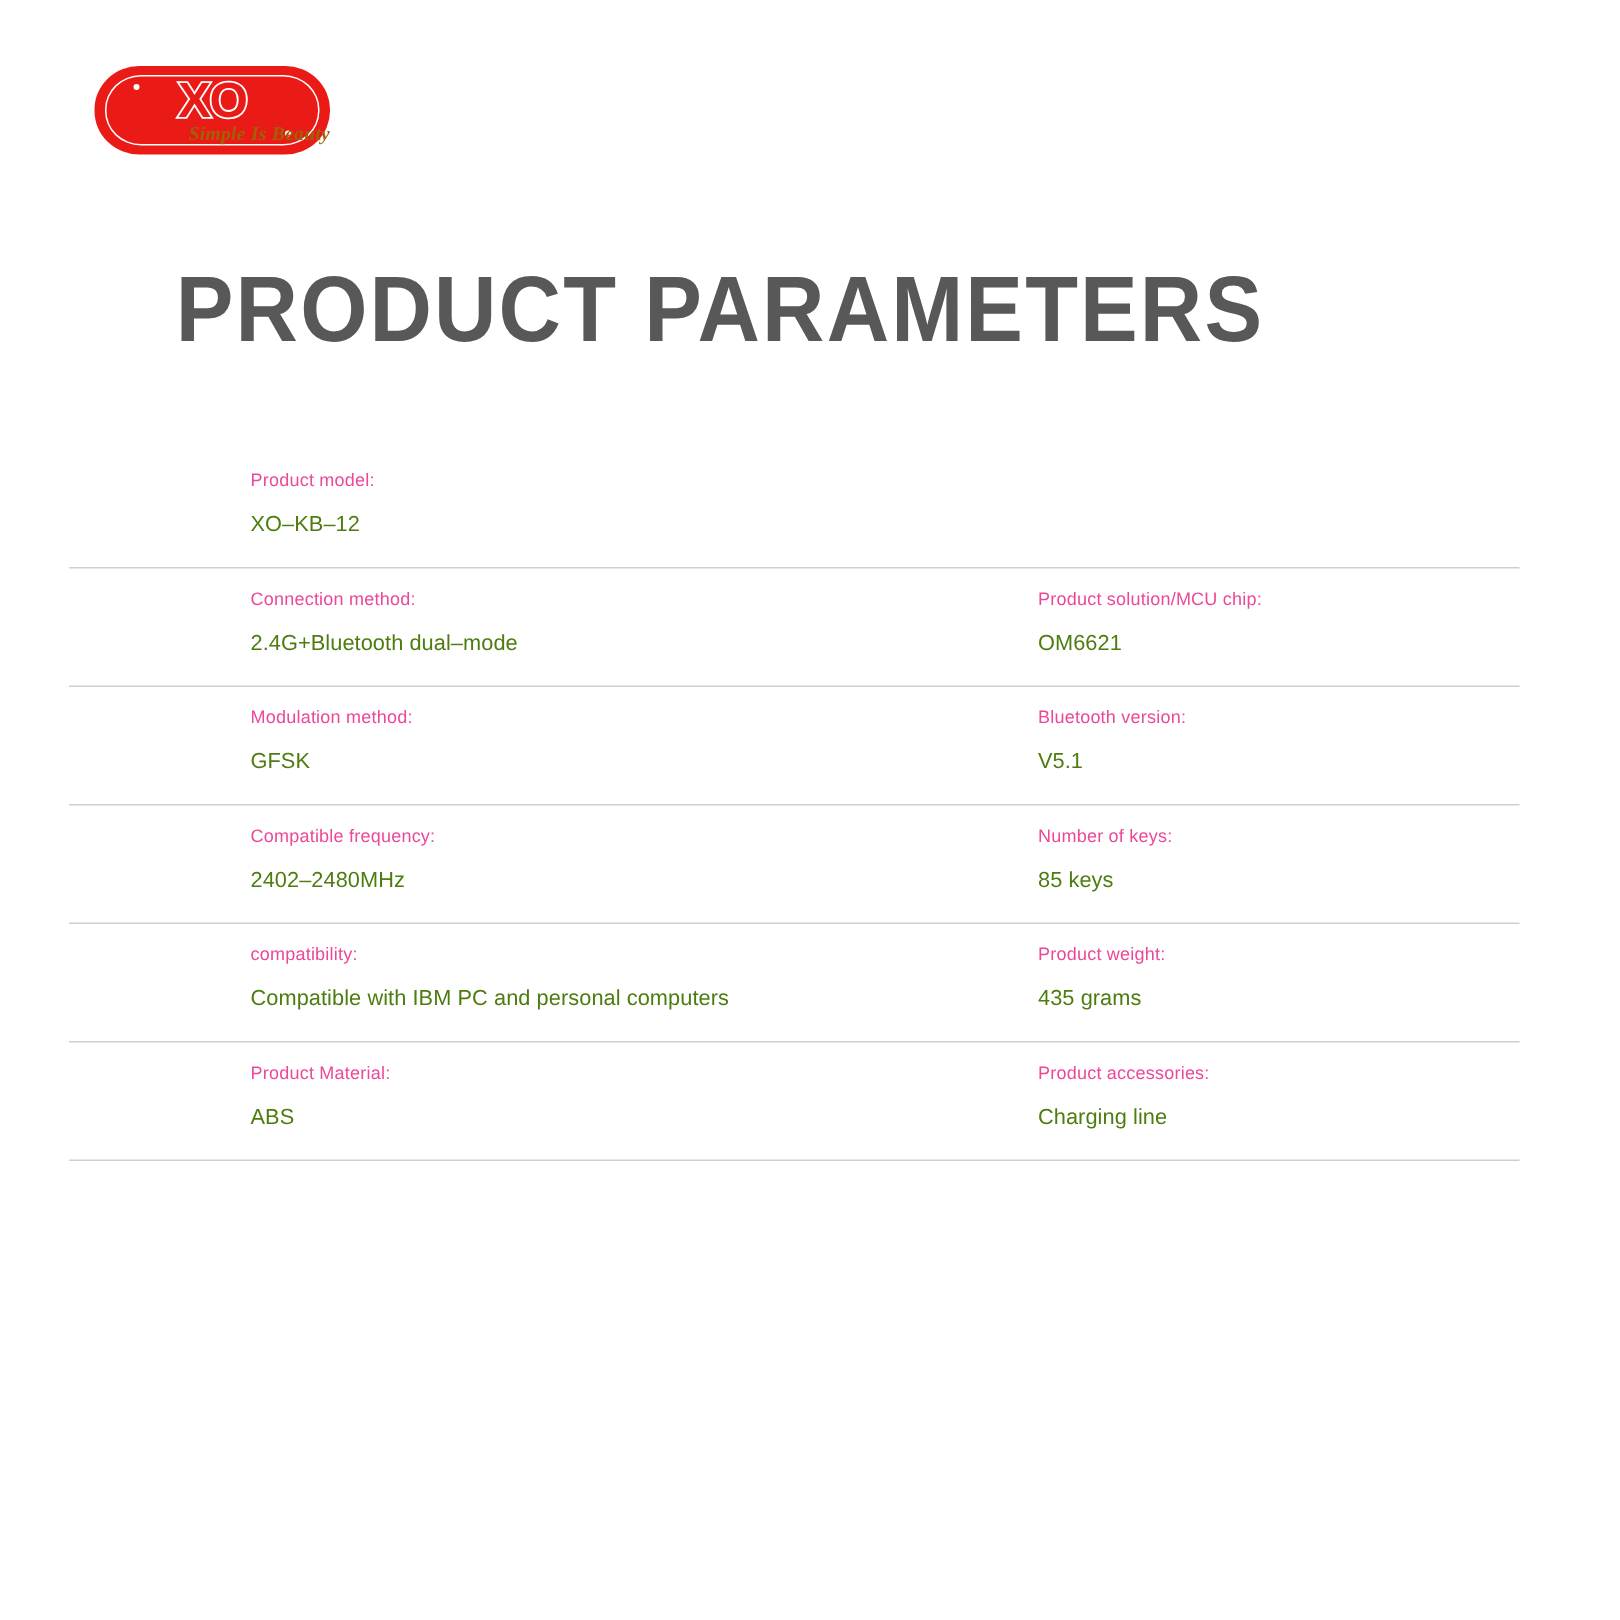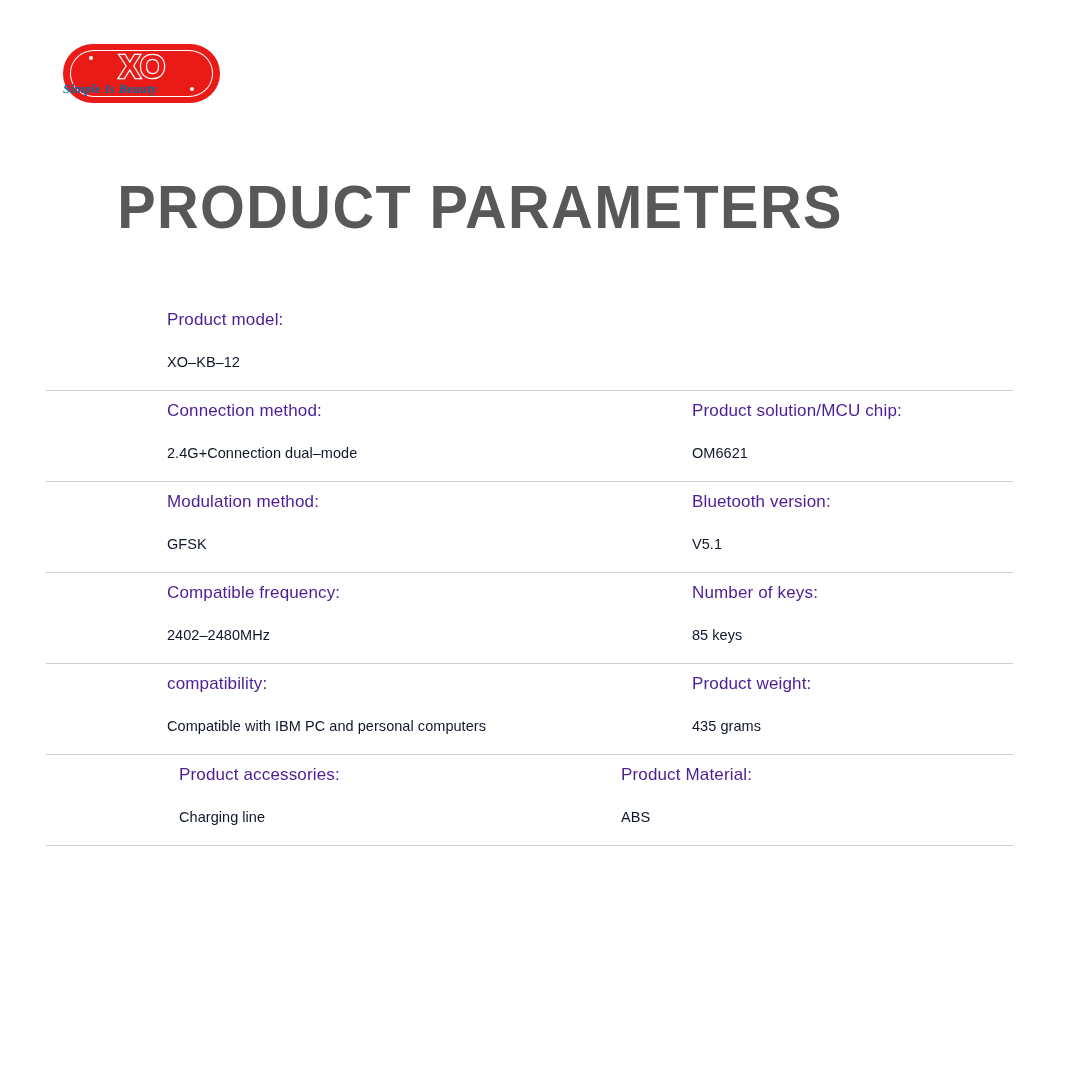--- a/index.html
+++ b/index.html
@@ -69,27 +69,27 @@
     line-height: 34px;
     color: #ea1b17;
     -webkit-text-stroke: 2.4px #ffffff;
     paint-order: stroke fill;
   }
   .logo-tagline {
     position: absolute;
     left: 0;
     right: 0;
     bottom: 7px;
-    text-align: left;
+    text-align: right;
     font-family: "Liberation Serif", serif;
     font-style: italic;
     font-weight: 700;
     font-size: 13px;
     line-height: 14px;
-    color: #0369a1;
+    color: #a16207;
     letter-spacing: 0.2px;
   }
 
   
   .title {
     position: absolute;
     left: 0;
     right: 0;
     top: 174px;
     text-align: center;
@@ -121,32 +121,32 @@
     padding-top: 0;
   }
   .spec-cell {
     box-sizing: border-box;
     padding: 10px 0 18px 0;
   }
   .spec-cell.left  { width: 513px; padding-left: 121px; }
   .spec-cell.right { width: 454px; padding-left: 133px; }
 
   .spec-label {
-    font-size: 17px;
+    font-size: 12px;
     line-height: 20px;
-    color: #4c1d95;
+    color: #ec4899;
     font-weight: 400;
     letter-spacing: 0.15px;
     white-space: nowrap;
   }
   .spec-value {
-    margin-top: 23px;
+    margin-top: 11px;
     font-size: 14.5px;
     line-height: 19px;
-    color: #0f172a;
+    color: #4d7c0f;
     font-weight: 400;
     letter-spacing: 0.05px;
     white-space: nowrap;
   }
 </style>
 </head>
 <body>
 
 <div class="page">
 
@@ -166,21 +166,21 @@
         <div class="spec-cell left">
           <div class="spec-label">Product model:</div>
           <div class="spec-value">XO–KB–12</div>
         </div>
         <div class="spec-cell right">
         </div>
       </div>
       <div class="spec-row">
         <div class="spec-cell left">
           <div class="spec-label">Connection method:</div>
-          <div class="spec-value">2.4G+Connection dual–mode</div>
+          <div class="spec-value">2.4G+Bluetooth dual–mode</div>
         </div>
         <div class="spec-cell right">
           <div class="spec-label">Product solution/MCU chip:</div>
           <div class="spec-value">OM6621</div>
         </div>
       </div>
       <div class="spec-row">
         <div class="spec-cell left">
           <div class="spec-label">Modulation method:</div>
           <div class="spec-value">GFSK</div>
@@ -204,24 +204,24 @@
         <div class="spec-cell left">
           <div class="spec-label">compatibility:</div>
           <div class="spec-value">Compatible with IBM PC and personal computers</div>
         </div>
         <div class="spec-cell right">
           <div class="spec-label">Product weight:</div>
           <div class="spec-value">435 grams</div>
         </div>
       </div>
       <div class="spec-row">
+        <div class="spec-cell left">
+          <div class="spec-label">Product Material:</div>
+          <div class="spec-value">ABS</div>
+        </div>
         <div class="spec-cell right">
           <div class="spec-label">Product accessories:</div>
           <div class="spec-value">Charging line</div>
         </div>
-        <div class="spec-cell left">
-          <div class="spec-label">Product Material:</div>
-          <div class="spec-value">ABS</div>
-        </div>
       </div>
     </div>
 
 </div>
 
 </body></html>

